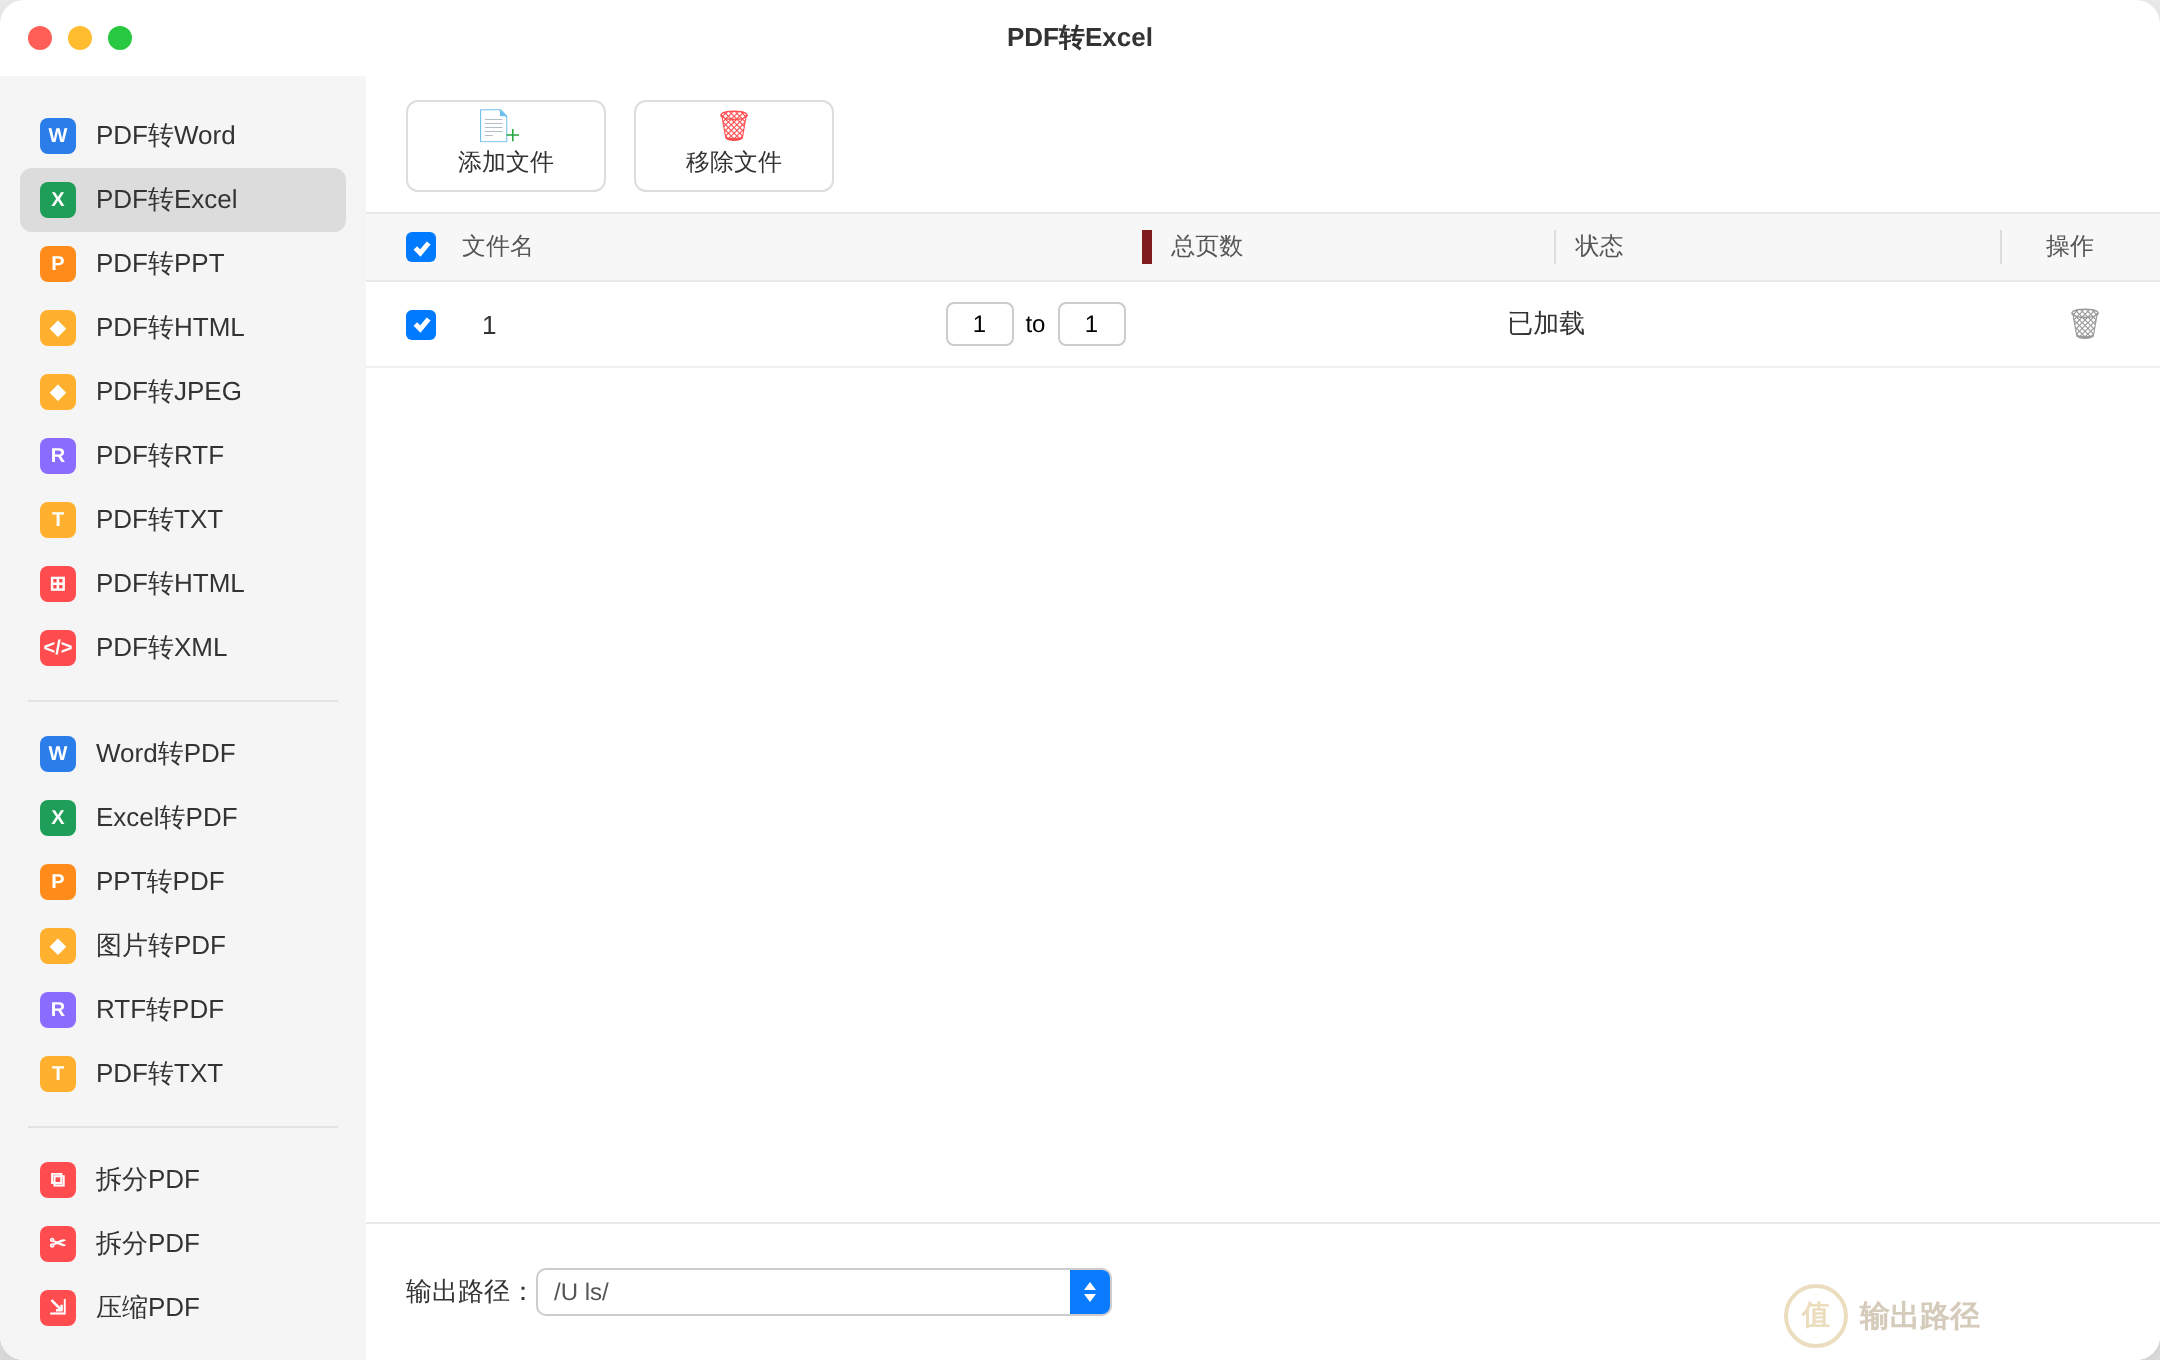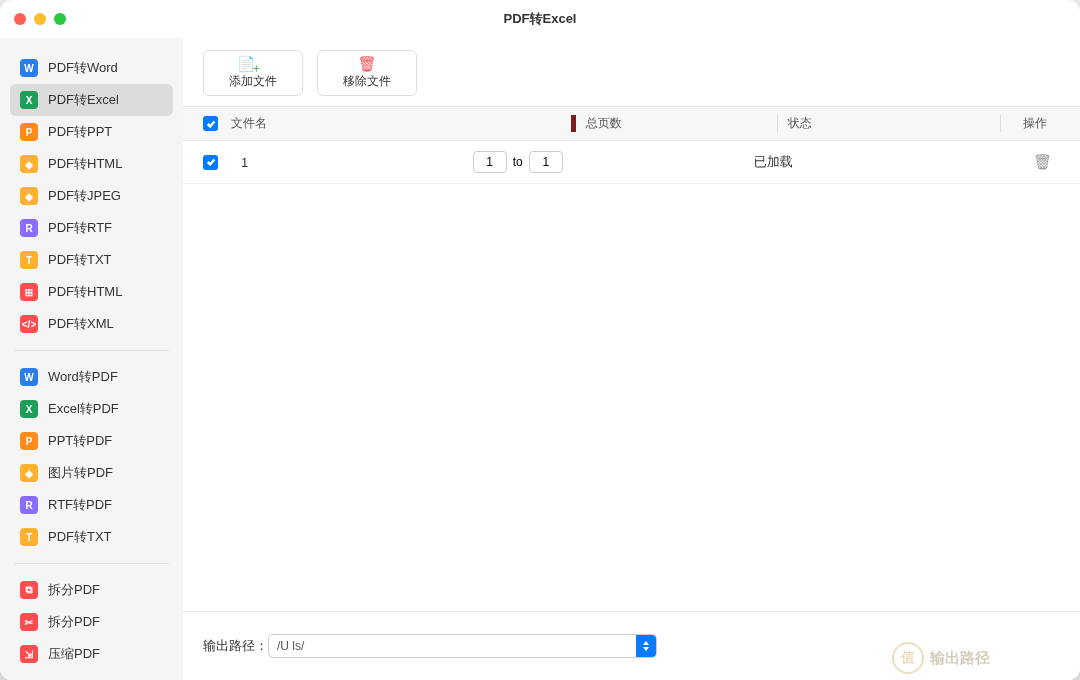--- a/index.html
+++ b/index.html
@@ -71,21 +71,21 @@
       text-align: center; font-size: 12px; padding: 0 2px;
     }
     .range-to { font-size: 12px; color: #000000; }
     .trash-icon { color: #999; cursor: pointer; font-size: 15px; text-align: right; width: 100%; padding-right: 8px; }
     .footer {
       border-top: 1px solid #e8e8e8; padding: 22px 20px; display: flex;
       align-items: center; position: relative;
     }
     .output-label { font-size: 13px; color: #333; }
     .path-select {
-      display: flex; align-items: center; width: 389px; height: 24px;
+      display: flex; align-items: center; width: 288px; height: 24px;
       border: 1px solid #ccc; border-radius: 5px; overflow: hidden; background: #fff;
     }
     .path-text { flex: 1; padding: 0 8px; font-size: 12px; color: #555; white-space: nowrap; overflow: hidden; }
     .path-arrow {
       width: 20px; height: 100%; background: #0a7aff; display: flex;
       flex-direction: column; align-items: center; justify-content: center; cursor: pointer;
     }
     .path-arrow::before, .path-arrow::after {
       content: ''; width: 0; height: 0; border-left: 3px solid transparent;
       border-right: 3px solid transparent;

